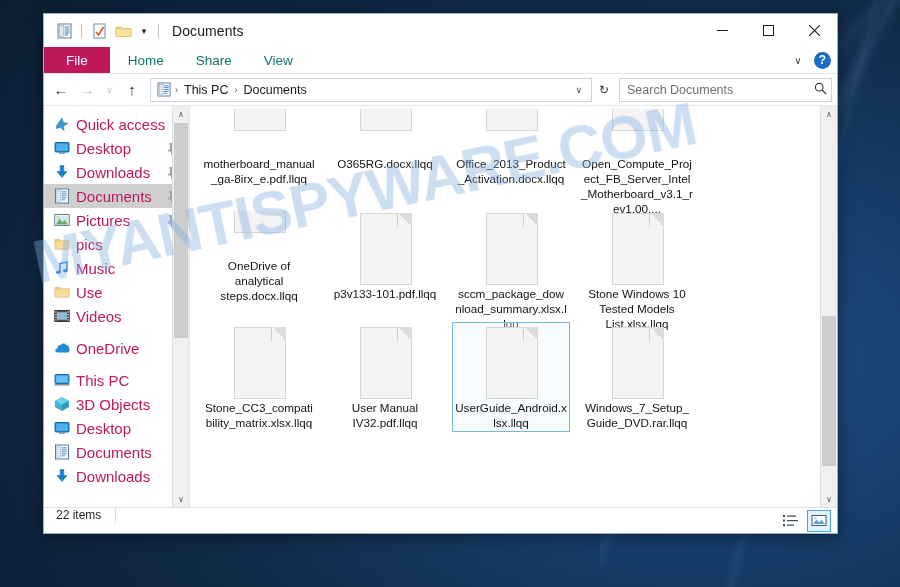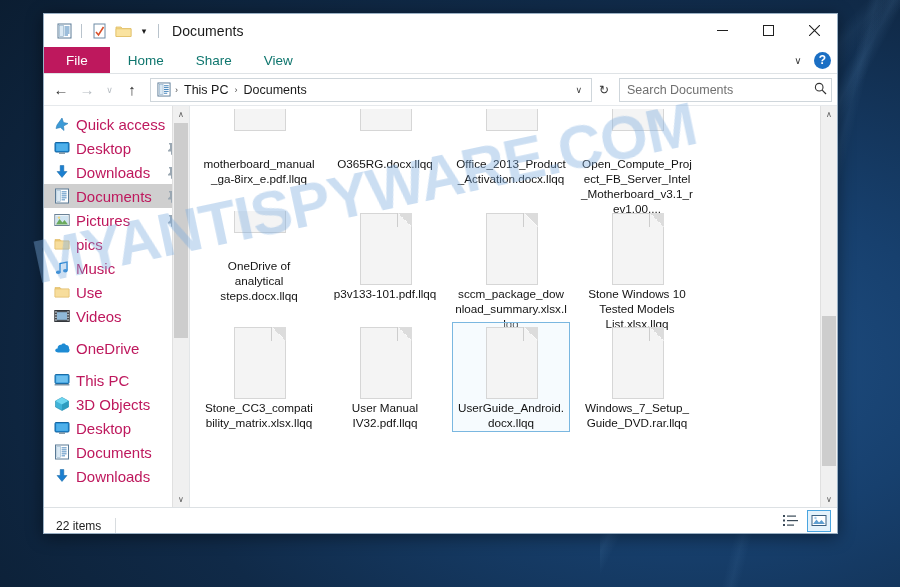--- a/index.html
+++ b/index.html
@@ -344,21 +344,21 @@
     margin-top: 1px;
   }
 
   
   .statusbar {
     height: 25px;
     flex: 0 0 auto;
     background: #ffffff;
     border-top: 1px solid #dde1e4;
     display: flex;
-    align-items: flex-end;
+    align-items: flex-start;
     position: relative;
   }
   .status-txt {
     font-size: 12px;
     color: #1d1d1d;
     padding-left: 12px;
   }
   .status-sep { width: 1px; height: 15px; background: #d8dcdf; margin-left: 14px; }
   .viewbtns {
     position: absolute;
@@ -768,21 +768,21 @@
             </div>
             <div class="tile-lbl">User Manual IV32.pdf.llqq</div>
           </div>
           <div class="tile selected">
             <div class="tile-ico">
               <div class="filepage">
                 <div class="filefold"></div>
                 <div class="filefold2"></div>
               </div>
             </div>
-            <div class="tile-lbl">UserGuide_Android.docx.llqq</div>
+            <div class="tile-lbl">UserGuide_Android.xlsx.llqq</div>
           </div>
           <div class="tile">
             <div class="tile-ico">
               <div class="filepage">
                 <div class="filefold"></div>
                 <div class="filefold2"></div>
               </div>
             </div>
             <div class="tile-lbl">Windows_7_Setup_Guide_DVD.rar.llqq</div>
           </div>

